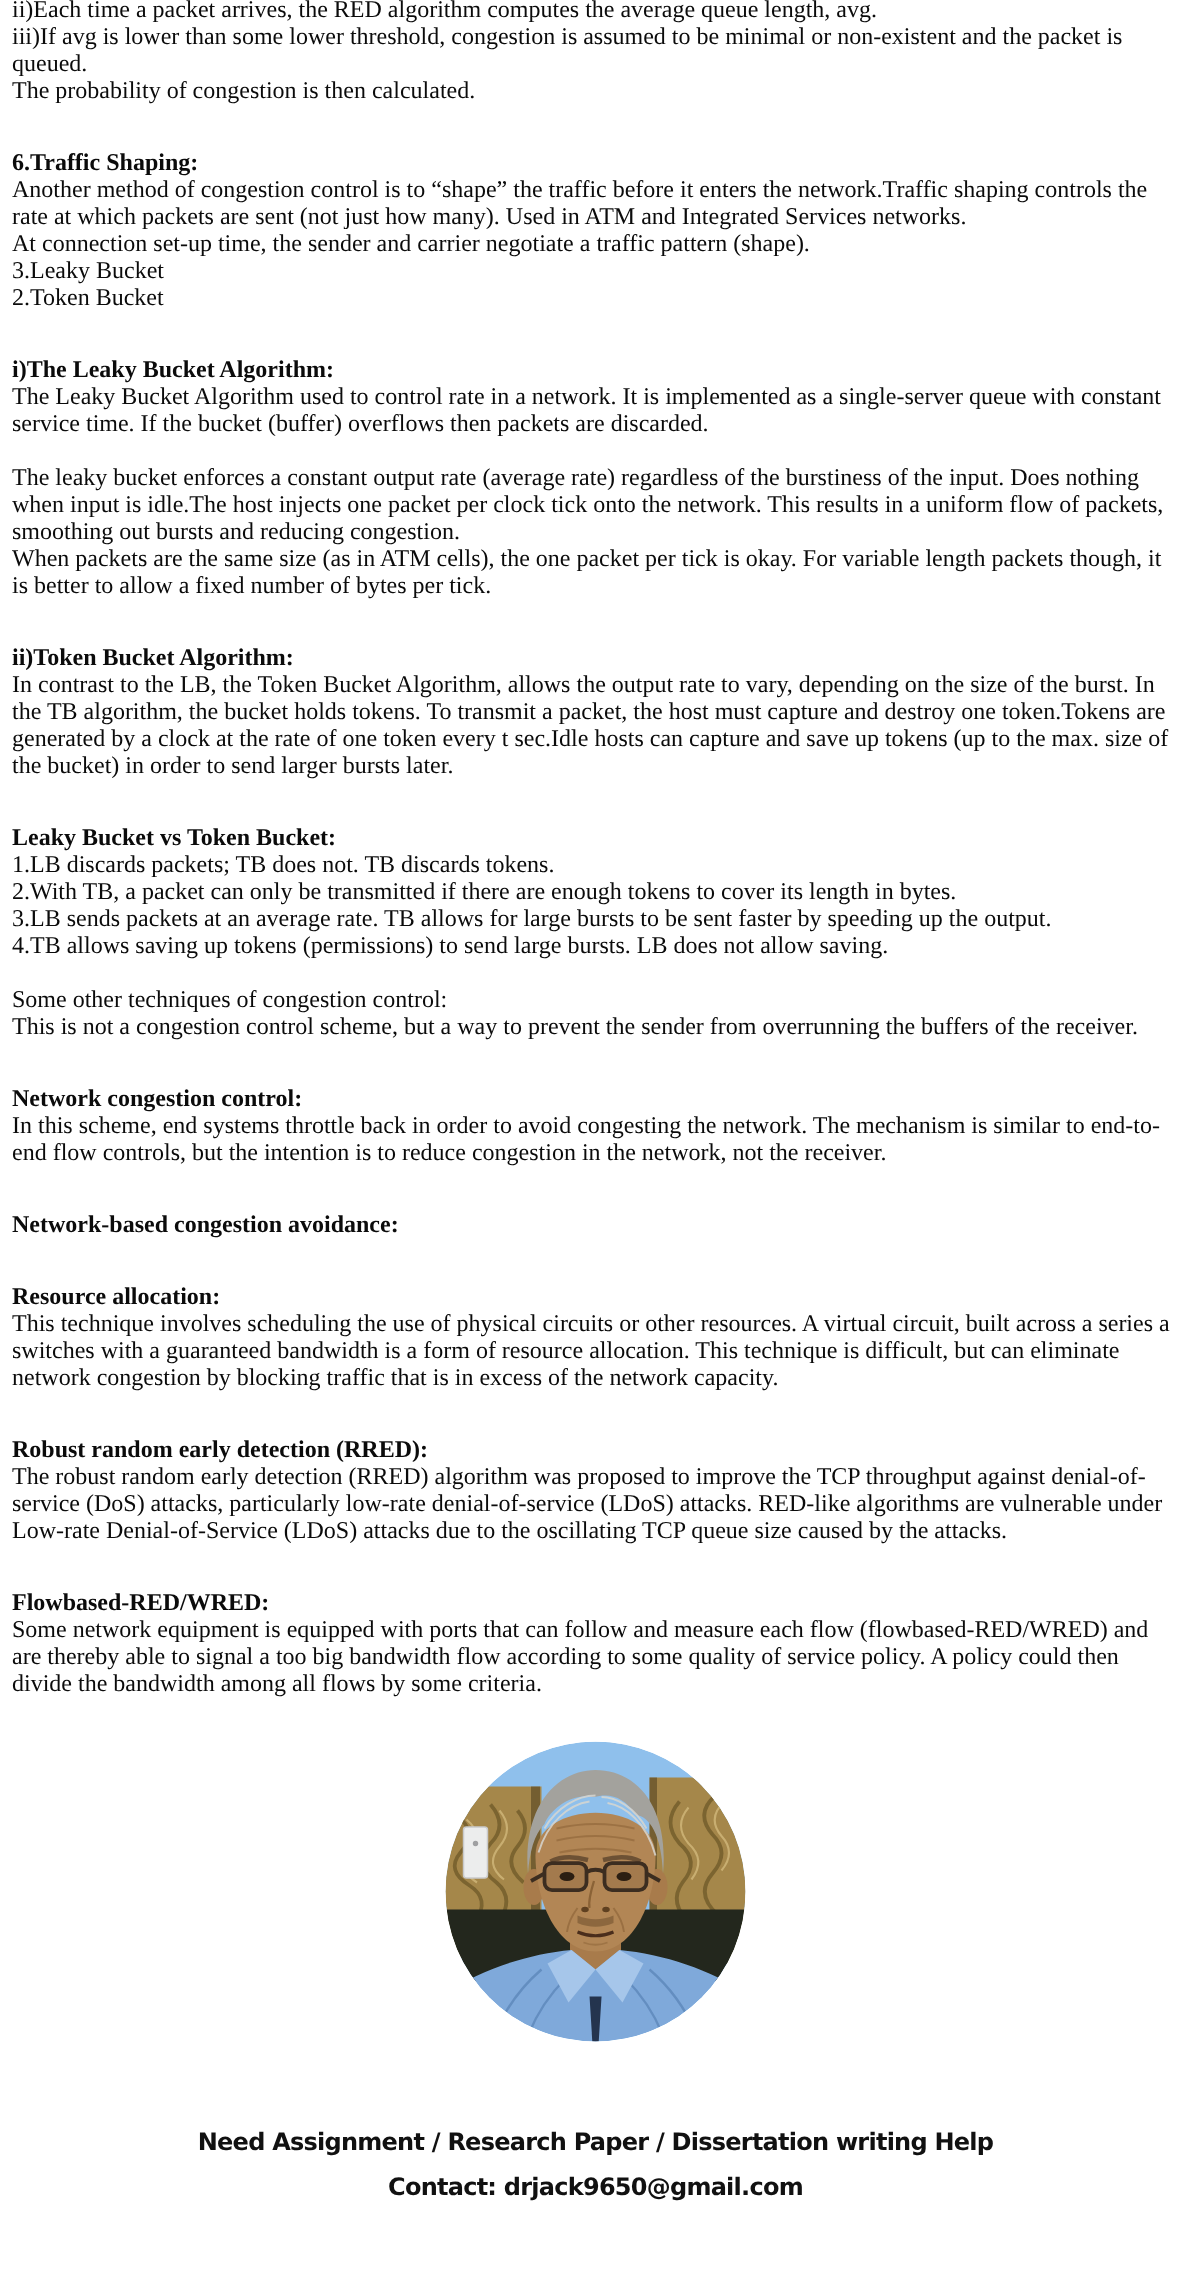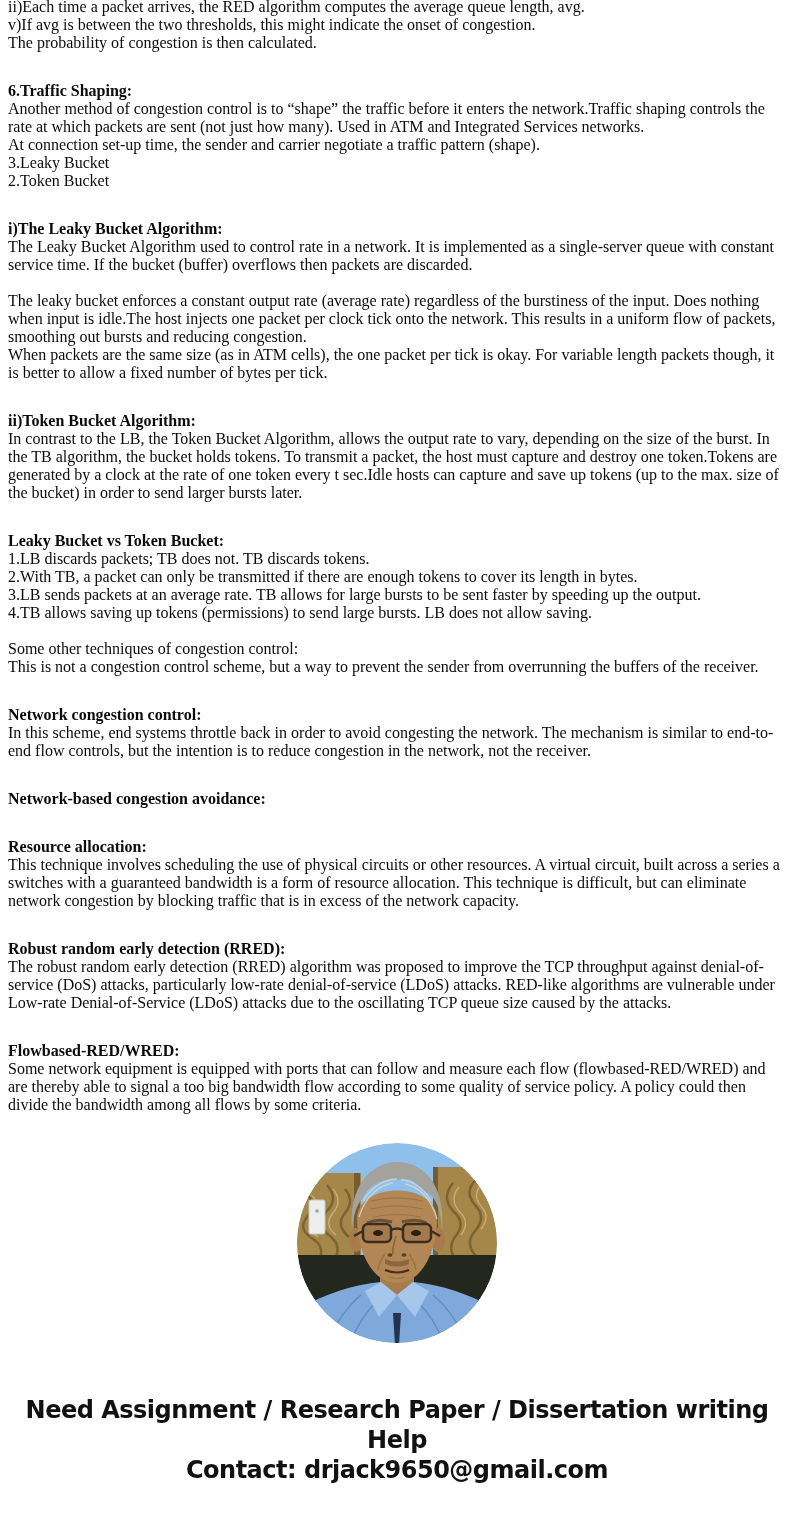--- a/index.html
+++ b/index.html
@@ -37,35 +37,35 @@
   .avatar-circle {
     width: 200px;
     height: 200px;
     border-radius: 50%;
     overflow: hidden;
     flex: 0 0 auto;
   }
   .footer {
     font-family: "DejaVu Sans", "Liberation Sans", sans-serif;
     font-weight: bold;
-    font-size: 24px;
+    font-size: 16px;
     line-height: 30px;
     letter-spacing: -0.5px;
     text-align: center;
     color: #111111;
     margin: 0 8px 28px 8px;
   }
 </style>
 </head>
 <body>
 
 <article class="doc">
     <div class="block">
       <div class="seg">ii)Each time a packet arrives, the RED algorithm computes the average queue length, avg.</div>
-      <div class="seg">v)If avg is between the two thresholds, this might indicate the onset of congestion.</div>
+      <div class="seg">iii)If avg is lower than some lower threshold, congestion is assumed to be minimal or non-existent and the packet is queued.</div>
       <div class="seg">The probability of congestion is then calculated.</div>
     </div>
     <div class="block">
       <div class="seg bold">6.Traffic Shaping:</div>
       <div class="seg">Another method of congestion control is to “shape” the traffic before it enters the network.Traffic shaping controls the rate at which packets are sent (not just how many). Used in ATM and Integrated Services networks.</div>
       <div class="seg">At connection set-up time, the sender and carrier negotiate a traffic pattern (shape).</div>
       <div class="seg">3.Leaky Bucket</div>
       <div class="seg">2.Token Bucket</div>
     </div>
     <div class="block">

